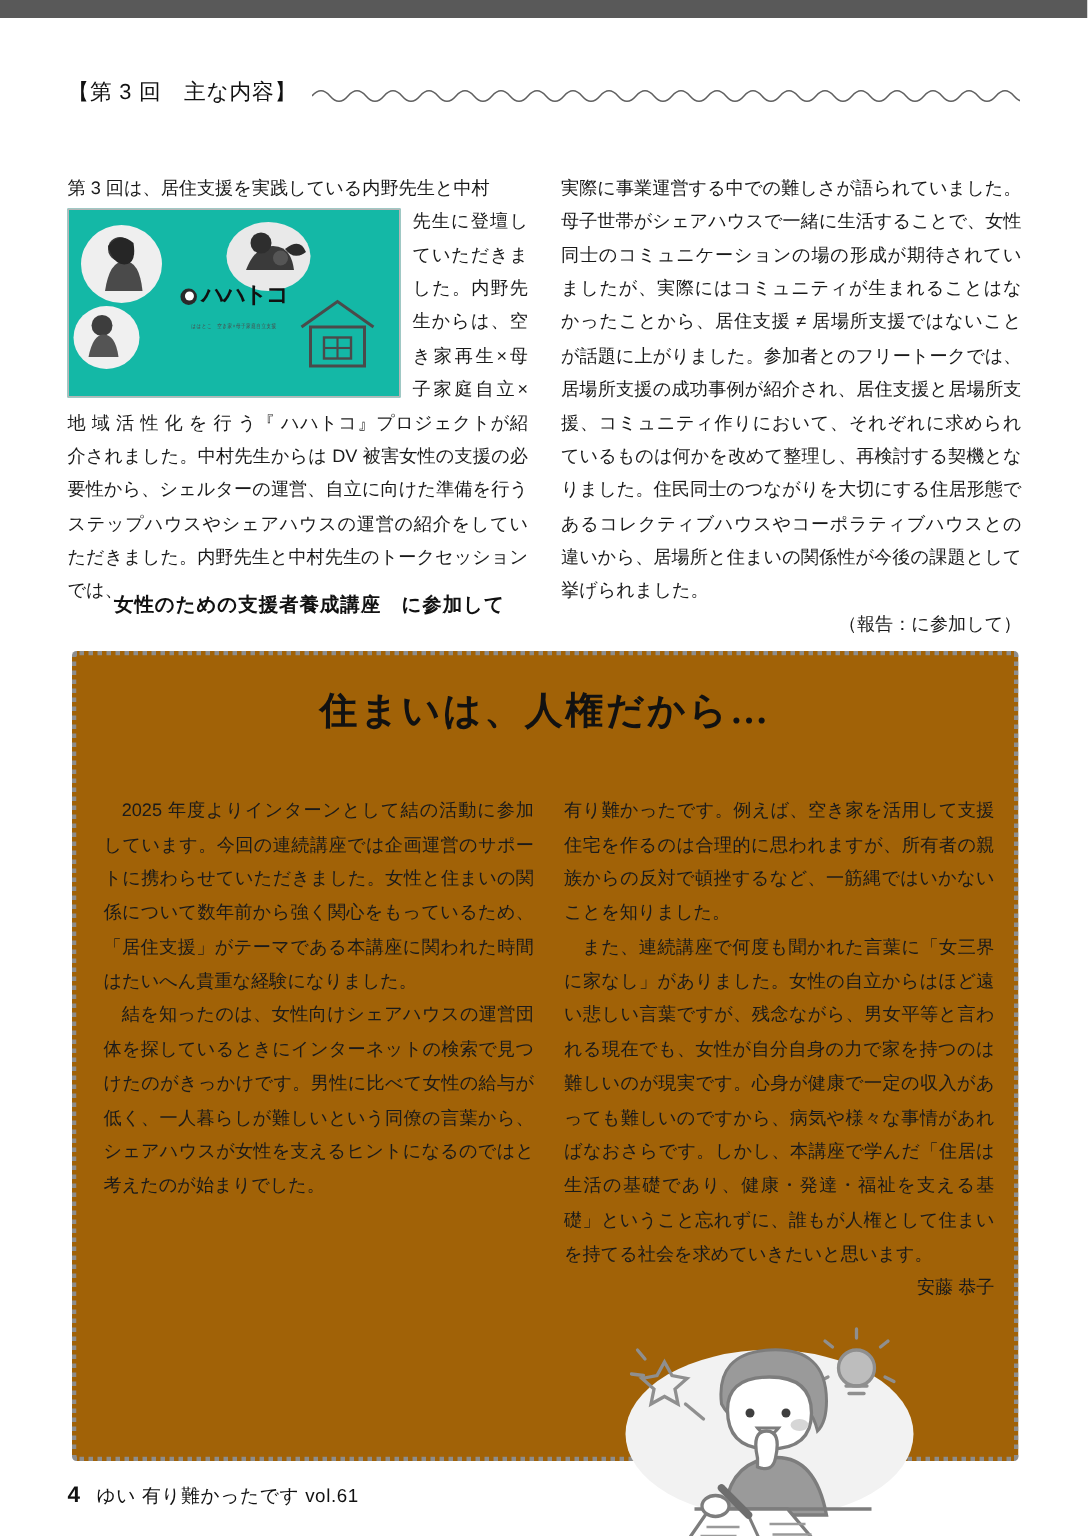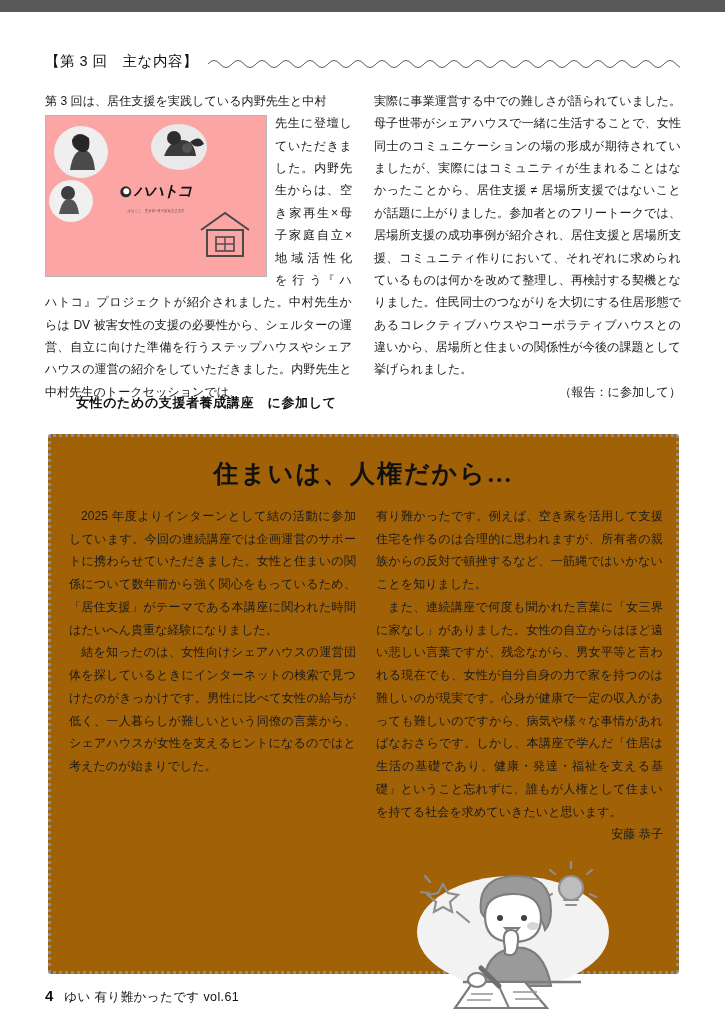--- a/index.html
+++ b/index.html
@@ -64,34 +64,34 @@
   }
   .col { width: 307px; }
 
   .jp {
     font-size: 12.1px;
     line-height: 1.85;
     text-align: justify;
     text-justify: inter-character;
     font-family: "Liberation Sans", "DejaVu Sans", sans-serif;
     color: #1a1a1a;
+    margin-top: 24px;
   }
   .jp p { margin: 0; }
 
   
   .photo-float {
     float: left;
     width: 222px;
-    height: 162px;
+    height: 126px;
     margin: 3px 8px 2px 0;
     border: 1px solid #b6b6b6;
-    background: #fca5a5;
+    background: #14b8a6;
     position: relative;
     overflow: hidden;
-    font-style: italic;
   }
   .photo-inner { position: absolute; inset: 0; }
 
   .logo-wrap {
     position: absolute;
     left: 50%; top: 50%;
     transform: translate(-50%, -50%);
     display: flex;
     align-items: center;
     gap: 4px;

